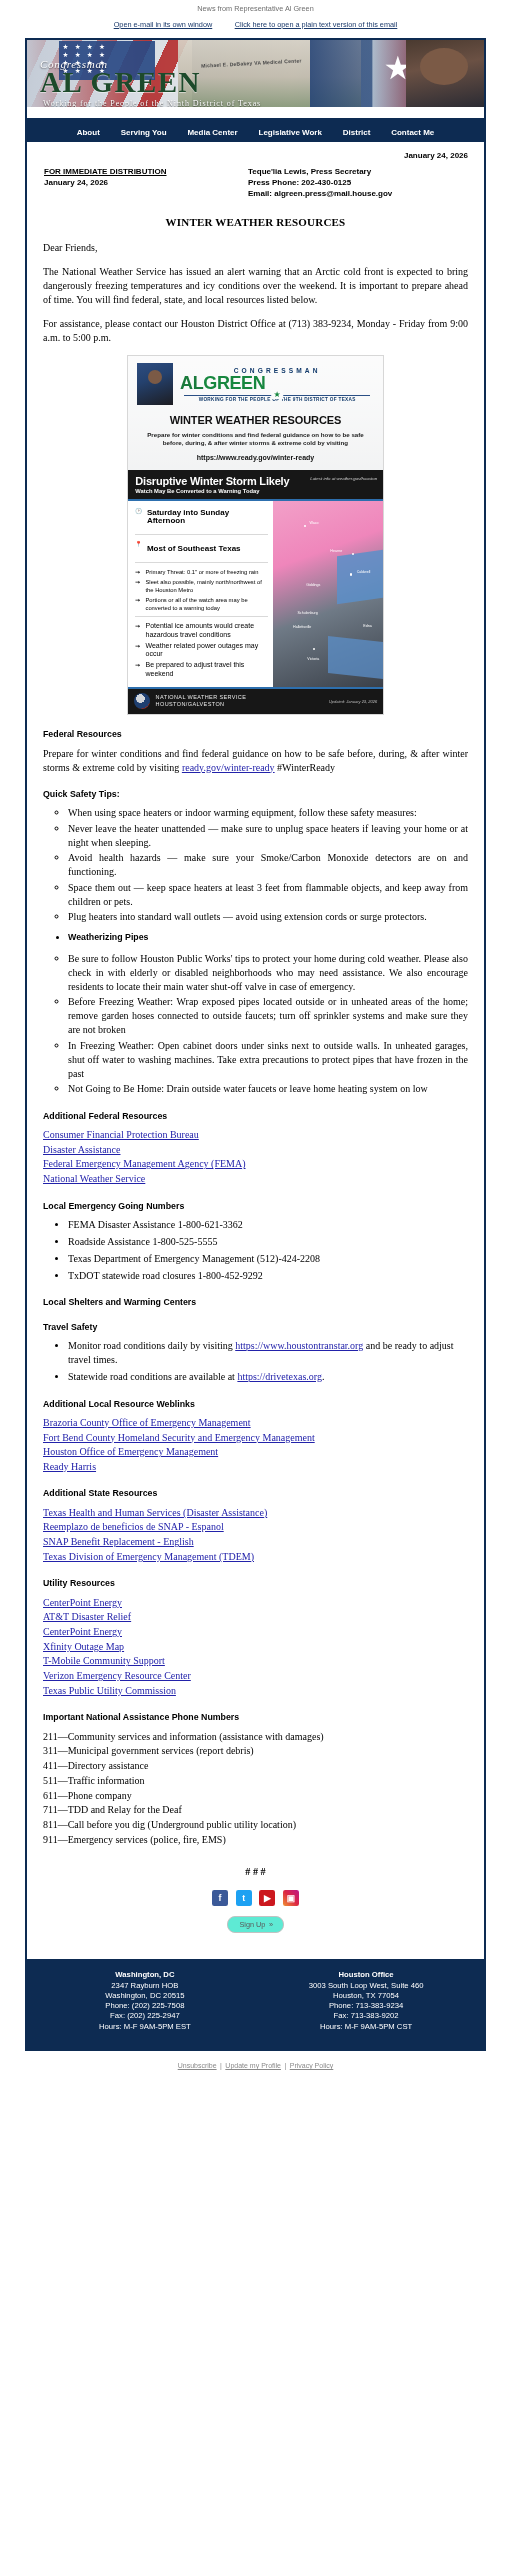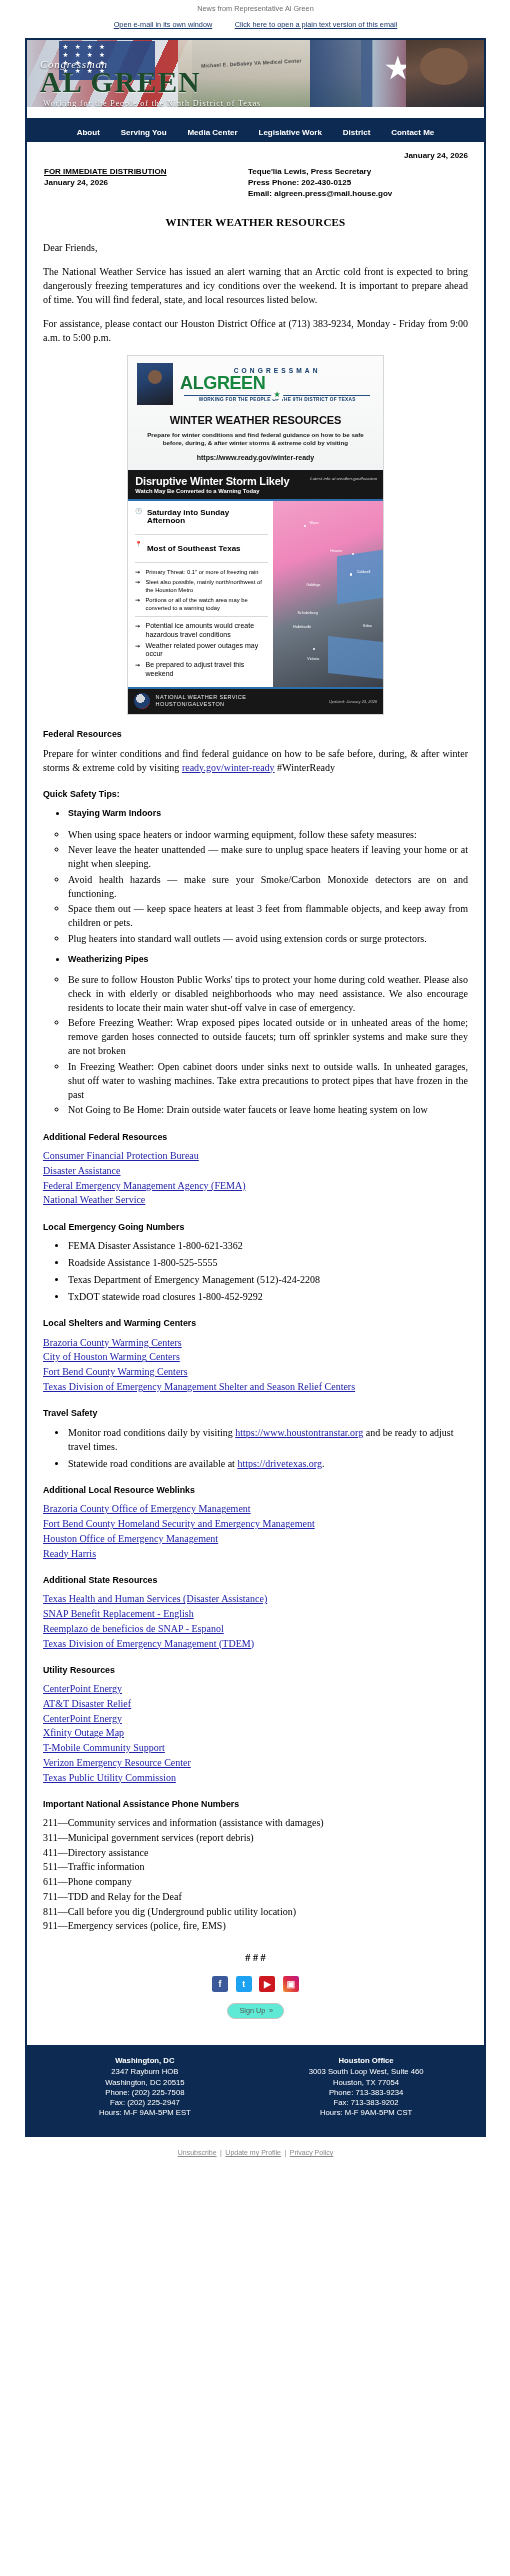--- a/index.html
+++ b/index.html
@@ -534,23 +534,20 @@
         </div>
 
       </div>
     </div>
 
     <h2 class="sec">Federal Resources</h2>
     <p class="body"><span>Prepare for winter conditions and find federal guidance on how to be safe before, during, &amp; after winter storms &amp; extreme cold by visiting </span><a href="#" class="inline">ready.gov/winter-ready</a> <span>#WinterReady</span></p>
 
     <h2 class="sec">Quick Safety Tips:</h2>
 
-    <ul class="lvl1">
-      <li class="bold">Staying Warm Indoors</li>
-    </ul>
     <ul class="lvl2">
       <li>When using space heaters or indoor warming equipment, follow these safety measures:</li>
       <li>Never leave the heater unattended — make sure to unplug space heaters if leaving your home or at night when sleeping.</li>
       <li>Avoid health hazards — make sure your Smoke/Carbon Monoxide detectors are on and functioning.</li>
       <li>Space them out — keep space heaters at least 3 feet from flammable objects, and keep away from children or pets.</li>
       <li>Plug heaters into standard wall outlets — avoid using extension cords or surge protectors.</li>
     </ul>
 
     <ul class="lvl1">
       <li class="bold">Weatherizing Pipes</li>
@@ -572,46 +569,40 @@
 
     <h2 class="sec">Local Emergency Going Numbers</h2>
     <ul class="lvl1">
       <li>FEMA Disaster Assistance 1-800-621-3362</li>
       <li>Roadside Assistance 1-800-525-5555</li>
       <li>Texas Department of Emergency Management (512)-424-2208</li>
       <li>TxDOT statewide road closures 1-800-452-9292</li>
     </ul>
 
     <h2 class="sec">Local Shelters and Warming Centers</h2>
-    <div class="linklist">
-      <div><a href="#">Brazoria County Warming Centers</a></div>
-      <div><a href="#">City of Houston Warming Centers</a></div>
-      <div><a href="#">Fort Bend County Warming Centers</a></div>
-      <div><a href="#">Texas Division of Emergency Management Shelter and Season Relief Centers</a></div>
-    </div>
 
     <h2 class="sec">Travel Safety</h2>
     <ul class="lvl1">
       <li><span>Monitor road conditions daily by visiting </span><a href="#" class="inline">https://www.houstontranstar.org</a><span> and be ready to adjust travel times.</span></li>
       <li><span>Statewide road conditions are available at </span><a href="#" class="inline">https://drivetexas.org</a><span>.</span></li>
     </ul>
 
     <h2 class="sec">Additional Local Resource Weblinks</h2>
     <div class="linklist">
       <div><a href="#">Brazoria County Office of Emergency Management</a></div>
       <div><a href="#">Fort Bend County Homeland Security and Emergency Management</a></div>
       <div><a href="#">Houston Office of Emergency Management</a></div>
       <div><a href="#">Ready Harris</a></div>
     </div>
 
     <h2 class="sec">Additional State Resources</h2>
     <div class="linklist">
       <div><a href="#">Texas Health and Human Services (Disaster Assistance)</a></div>
+      <div><a href="#">Reemplazo de beneficios de SNAP - Espanol</a></div>
       <div><a href="#">SNAP Benefit Replacement - English</a></div>
-      <div><a href="#">Reemplazo de beneficios de SNAP - Espanol</a></div>
       <div><a href="#">Texas Division of Emergency Management (TDEM)</a></div>
     </div>
 
     <h2 class="sec">Utility Resources</h2>
     <div class="linklist">
       <div><a href="#">CenterPoint Energy</a></div>
       <div><a href="#">AT&amp;T Disaster Relief</a></div>
       <div><a href="#">CenterPoint Energy</a></div>
       <div><a href="#">Xfinity Outage Map</a></div>
       <div><a href="#">T-Mobile Community Support</a></div>

